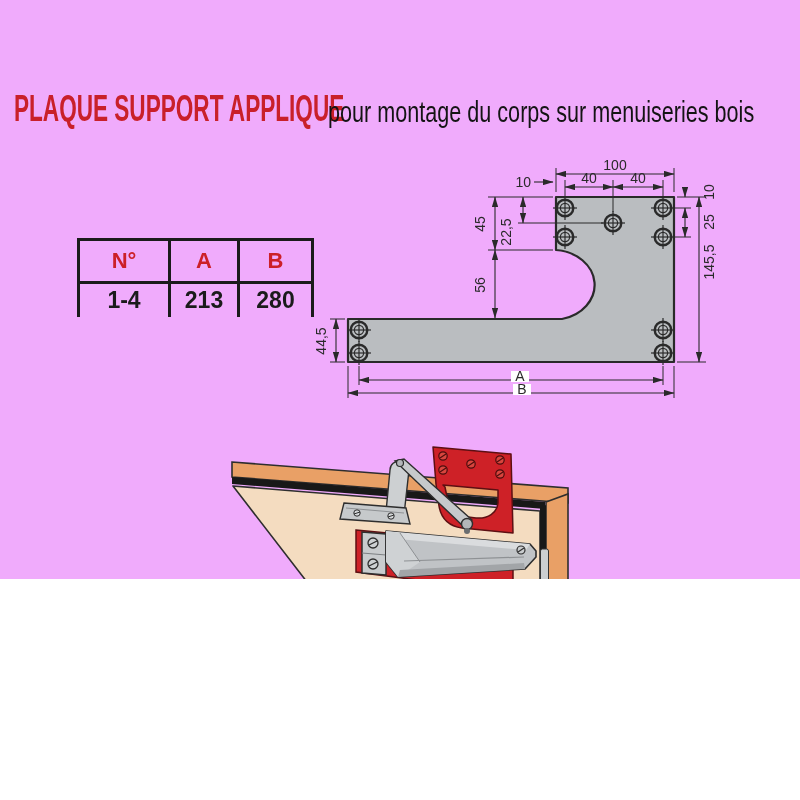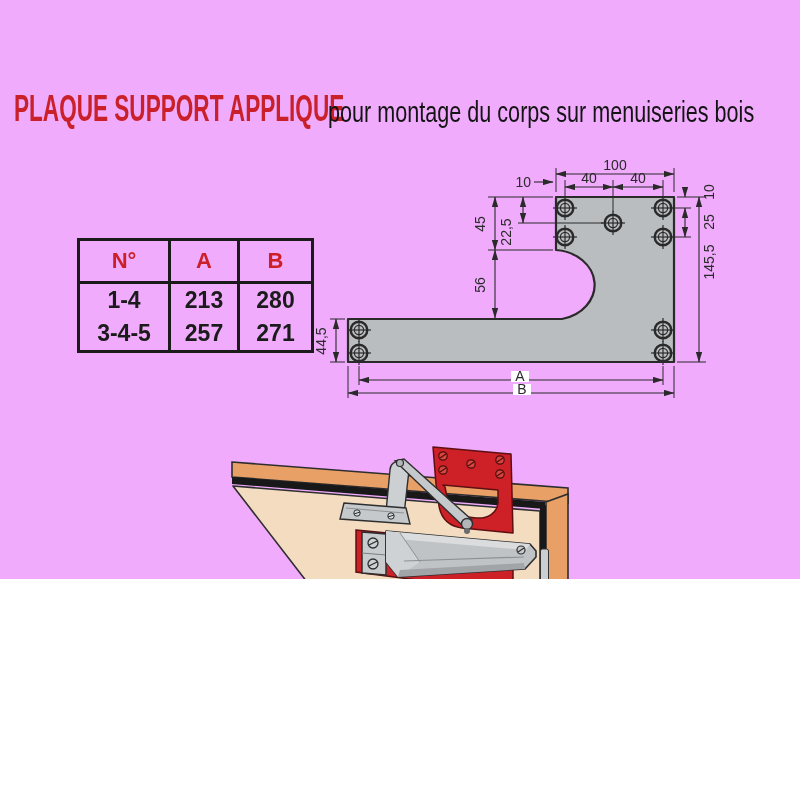--- a/index.html
+++ b/index.html
@@ -38,25 +38,20 @@
         <tr>
       <th class="colN">N°</th>
       <th class="colA">A</th>
       <th class="colB">B</th>
     </tr>
     <tr>
       <td>1-4</td>
       <td>213</td>
       <td>280</td>
     </tr>
-    <tr class="last">
-      <td>3-4-5</td>
-      <td>257</td>
-      <td>271</td>
-    </tr>
   </tbody>
     </table>
 
   <svg id="drawing-svg" width="412" height="252" viewBox="315 152 412 252">
     <defs>
       <marker id="arr" viewBox="0 0 10 6" refX="9.5" refY="3" markerWidth="10" markerHeight="6" orient="auto-start-reverse">
           <path d="M0,0 L10,3 L0,6 Z" fill="#2a2a2a"></path>
         </marker>
     </defs>
 

